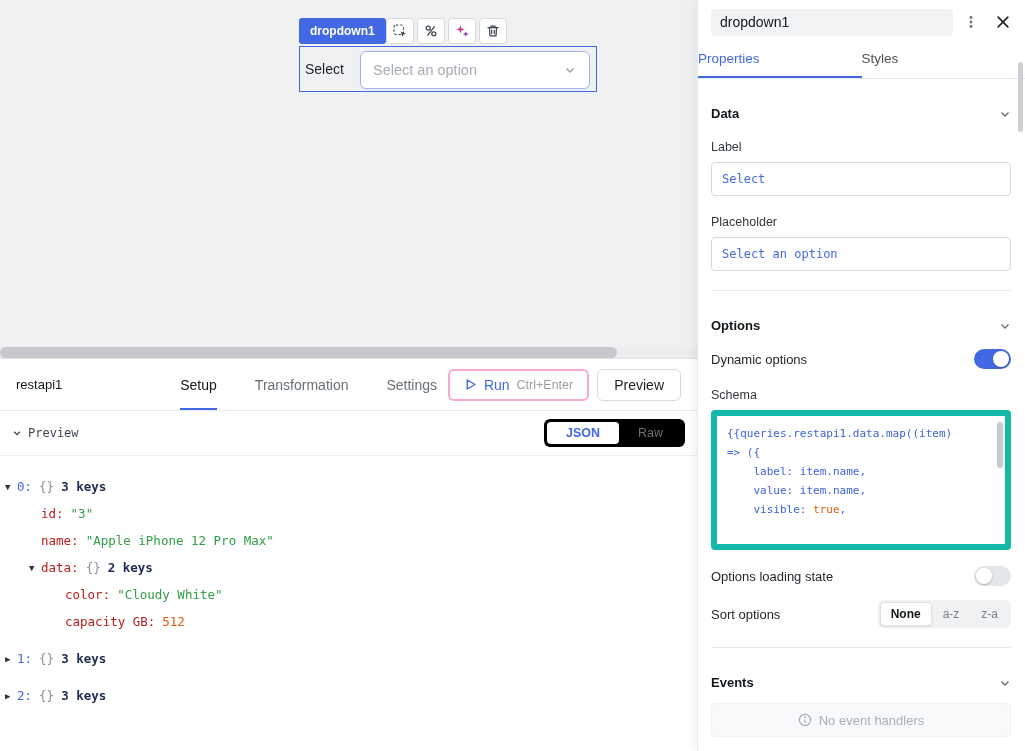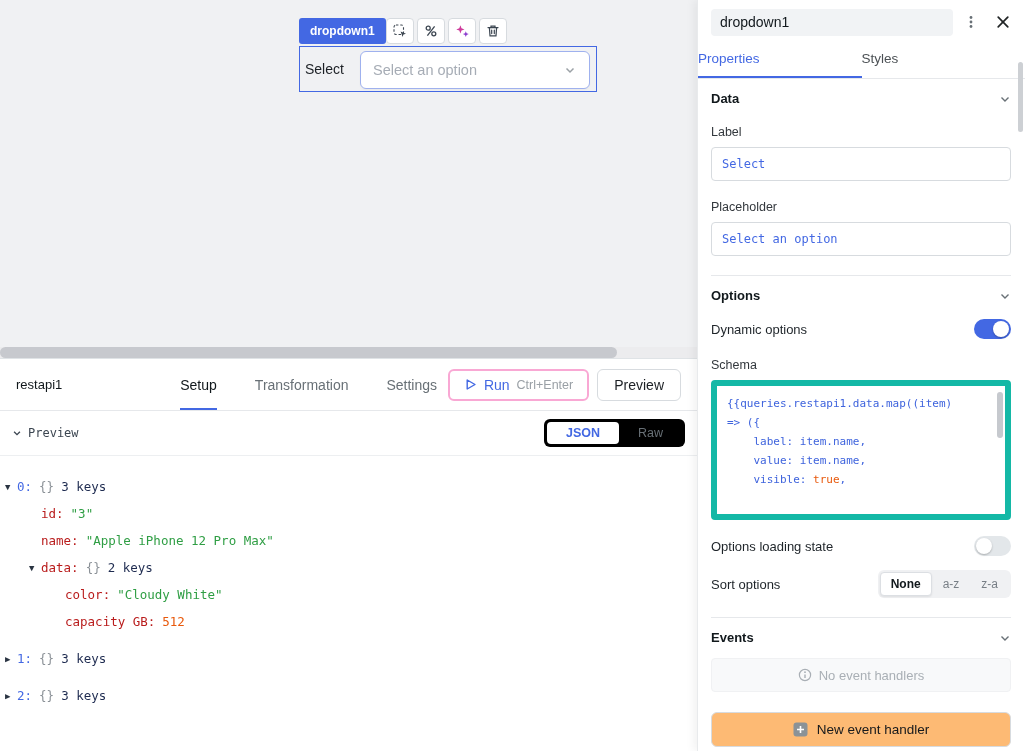--- a/index.html
+++ b/index.html
@@ -36,31 +36,31 @@
 .tree{flex:1;padding:17px 10px 0 5px;font-family:"DejaVu Sans Mono",monospace;font-size:12.5px;overflow:hidden}
 .tree-row{height:27px;display:flex;align-items:center}
 .tree-row.gap{margin-top:10px}
 .tree-arrow{width:12px;font-size:9px;color:#2A3442;flex:none}
 .tk-index{color:#4368E3}
 .tk-key{color:#b91c1c}
 .t-val{margin-left:7px}
 .tv-string{color:#2F9E44}
 .tv-number{color:#E8590C}
 .t-brace{color:#8A9096;margin-left:7px}
-.t-count{color:#1E2B50;font-weight:400;margin-left:7px}
+.t-count{color:#1E2B50;font-weight:700;margin-left:7px}
 
 .inspector{width:328px;background:#fff;border-left:1px solid #E8EAEC;box-shadow:-4px 0 8px rgba(0,0,0,.05);display:flex;flex-direction:column;position:relative}
 .iheader{display:flex;align-items:center;padding:8px 8px 6px 13px;gap:4px}
 .ititle{flex:1;height:27px;background:#F1F3F5;border:none;border-radius:4px;font-size:14px;color:#11181C;padding:0 9px;font-family:"Liberation Sans",sans-serif;outline:none}
 .icon-btn{width:28px;height:28px;display:flex;align-items:center;justify-content:center;background:transparent;border:none;cursor:pointer}
 .itabs{display:flex;border-bottom:1px solid #E6E8EB}
 .itab{width:50%;text-align:left;padding:9px 0 10px;font-size:13.5px;color:#4C5155;border-bottom:2px solid transparent;cursor:pointer}
 .itab.active{color:#4368E3;border-bottom-color:#4368E3}
 .ibody{flex:1;padding:0 14px 10px 13px;overflow:hidden;position:relative}
-.sec-head{display:flex;align-items:center;justify-content:space-between;margin-top:12px}
+.sec-head{display:flex;align-items:center;justify-content:space-between;margin-top:27px}
 .sec-title{font-size:13px;font-weight:700;color:#11181C}
 .flabel{font-size:12.5px;color:#33383D;margin-top:19px}
 .finput{margin-top:8px;width:100%;height:34px;border:1px solid #D7DBDF;border-radius:4px;padding:0 10px;font-family:"DejaVu Sans Mono",monospace;font-size:12px;color:#4368E3;background:#fff;outline:none}
 .divider{height:1px;background:#E6E8EB;margin-top:19px}
 .row-between{display:flex;align-items:center;justify-content:space-between;margin-top:16px}
 .row-label{font-size:13px;color:#1E2429}
 .toggle{width:37px;height:20px;border-radius:11px;background:#E3E7EA;position:relative;cursor:pointer;flex:none}
 .toggle .knob{position:absolute;top:2px;left:2px;width:16px;height:16px;border-radius:50%;background:#fff;box-shadow:0 1px 2px rgba(0,0,0,.25)}
 .toggle.on{background:#4368E3}
 .toggle.on .knob{left:auto;right:2px}

